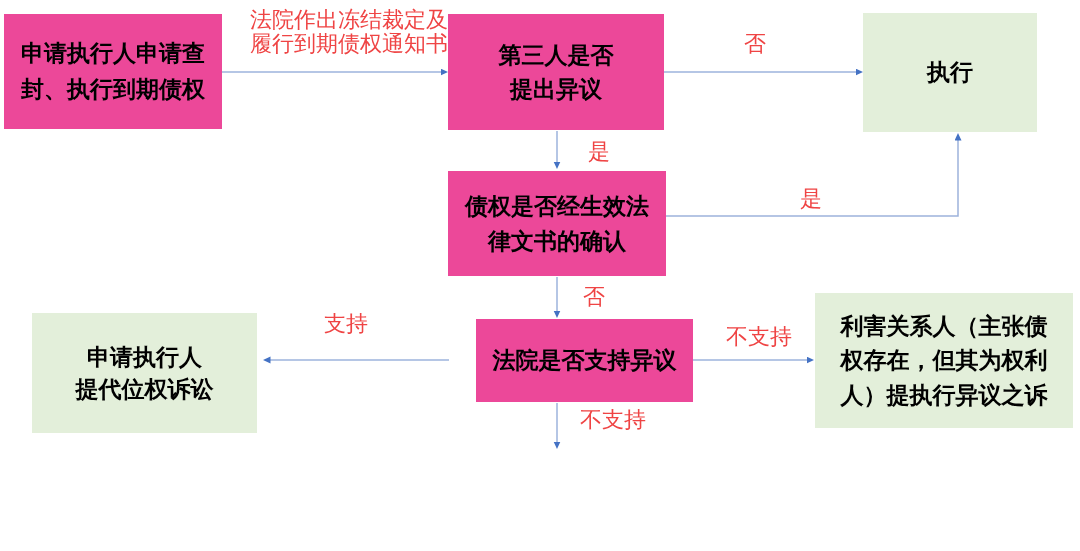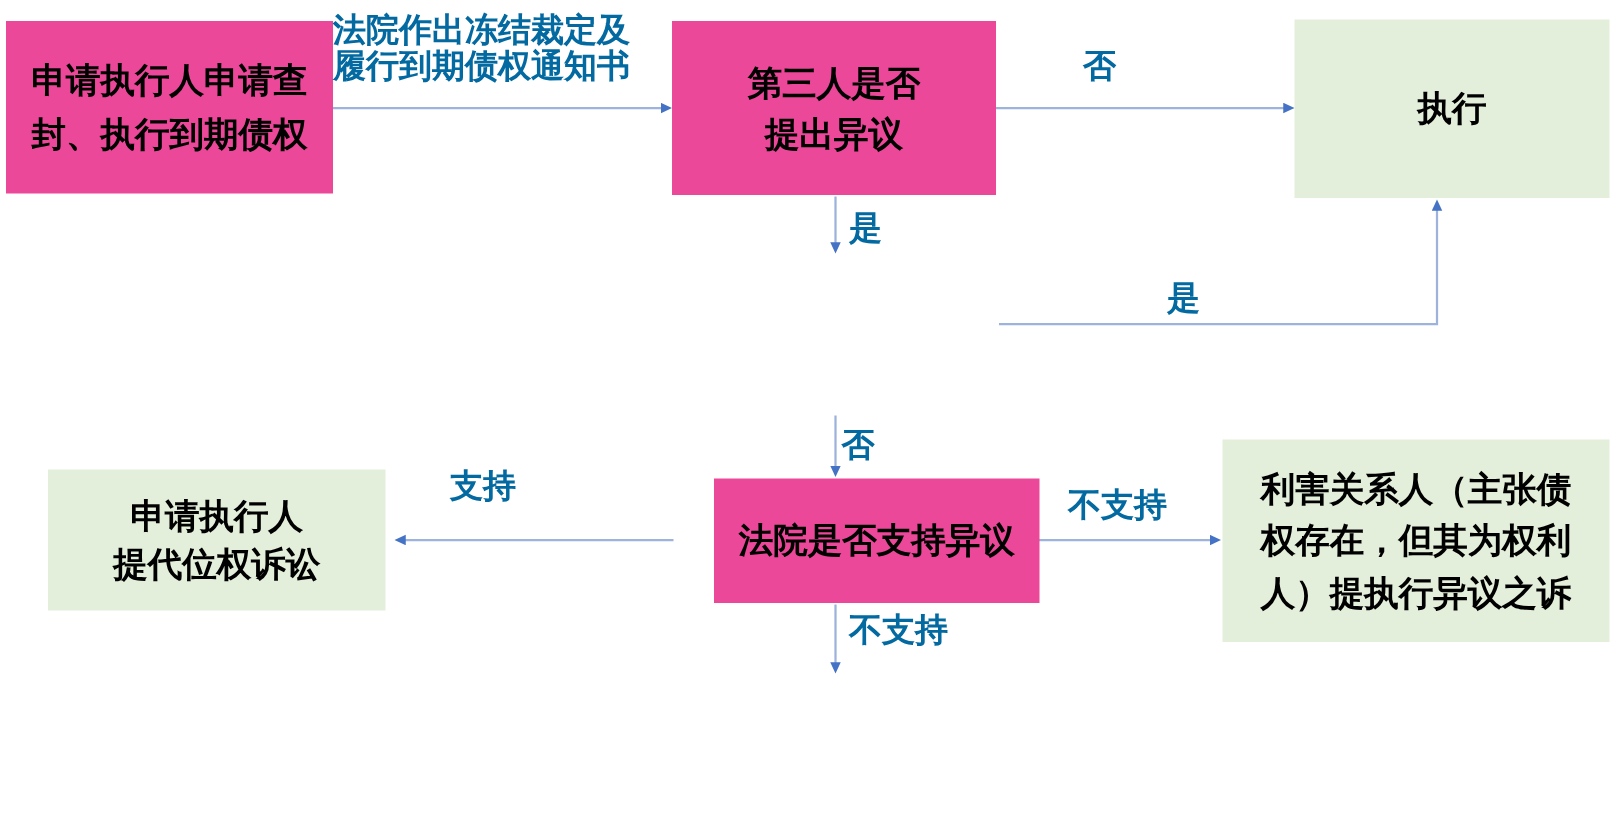--- a/index.html
+++ b/index.html
@@ -9,29 +9,29 @@
   }
   #arrows{position:absolute;left:0;top:0;width:1080px;height:551px;}
   .box{
     position:absolute;display:flex;align-items:center;justify-content:center;
     text-align:center;font-weight:700;font-size:23px;line-height:1.45;
     color:#000000;white-space:pre-line;box-sizing:border-box;padding:4px;
   }
   .blue{background:#ec4899;}
   .green{background:#e3efda;}
   .edge-label{
-    position:absolute;color:#0369a1;font-weight:700;font-size:22px;
-    text-align:left;white-space:pre-line;line-height:1.15;
+    position:absolute;color:#ef4444;font-weight:400;font-size:22px;
+    text-align:right;white-space:pre-line;line-height:1.15;
   }
   #node-apply{left:4px;top:14px;width:218px;height:115px;line-height:1.55;}
   #node-third{left:448px;top:14px;width:216px;height:116px;line-height:1.5;text-align:center;}
-  #node-execute{left:863px;top:13px;width:210px;height:119px;}
+  #node-execute{left:863px;top:13px;width:174px;height:119px;}
   #node-confirm{left:448px;top:171px;width:218px;height:105px;line-height:1.5;}
   #node-court{left:476px;top:319px;width:217px;height:83px;}
-  #node-subrogation{left:32px;top:313px;width:225px;height:94px;line-height:1.4;}
+  #node-subrogation{left:32px;top:313px;width:225px;height:120px;line-height:1.4;}
   #node-interested{left:815px;top:293px;width:258px;height:135px;line-height:1.5;}
   #node-reconsider{left:335px;top:451px;width:467px;height:94px;line-height:1.4;}
   #lbl-freeze{left:222px;top:8px;width:226px;font-size:22px;line-height:1.1;}
   #lbl-no1{left:722px;top:31px;width:44px;}
   #lbl-yes1{left:566px;top:139px;width:44px;}
   #lbl-yes2{left:778px;top:186px;width:44px;}
   #lbl-no2{left:561px;top:284px;width:44px;}
   #lbl-support{left:300px;top:311px;width:68px;}
   #lbl-notsupport-r{left:712px;top:324px;width:80px;}
   #lbl-notsupport-d{left:566px;top:407px;width:80px;}
@@ -58,20 +58,22 @@
   </svg>
 
   <div class="box blue" id="node-apply">申请执行人申请查
 封、执行到期债权</div>
 
   <div class="box blue" id="node-third">第三人是否
 提出异议</div>
 
   <div class="box green" id="node-execute">执行</div>
 
+  <div class="box blue" id="node-confirm">债权是否经生效法
+律文书的确认</div>
 
   <div class="box blue" id="node-court">法院是否支持异议</div>
 
   <div class="box green" id="node-subrogation">申请执行人
 提代位权诉讼</div>
 
   <div class="box green" id="node-interested">利害关系人（主张债
 权存在，但其为权利
 人）提执行异议之诉</div>
 

